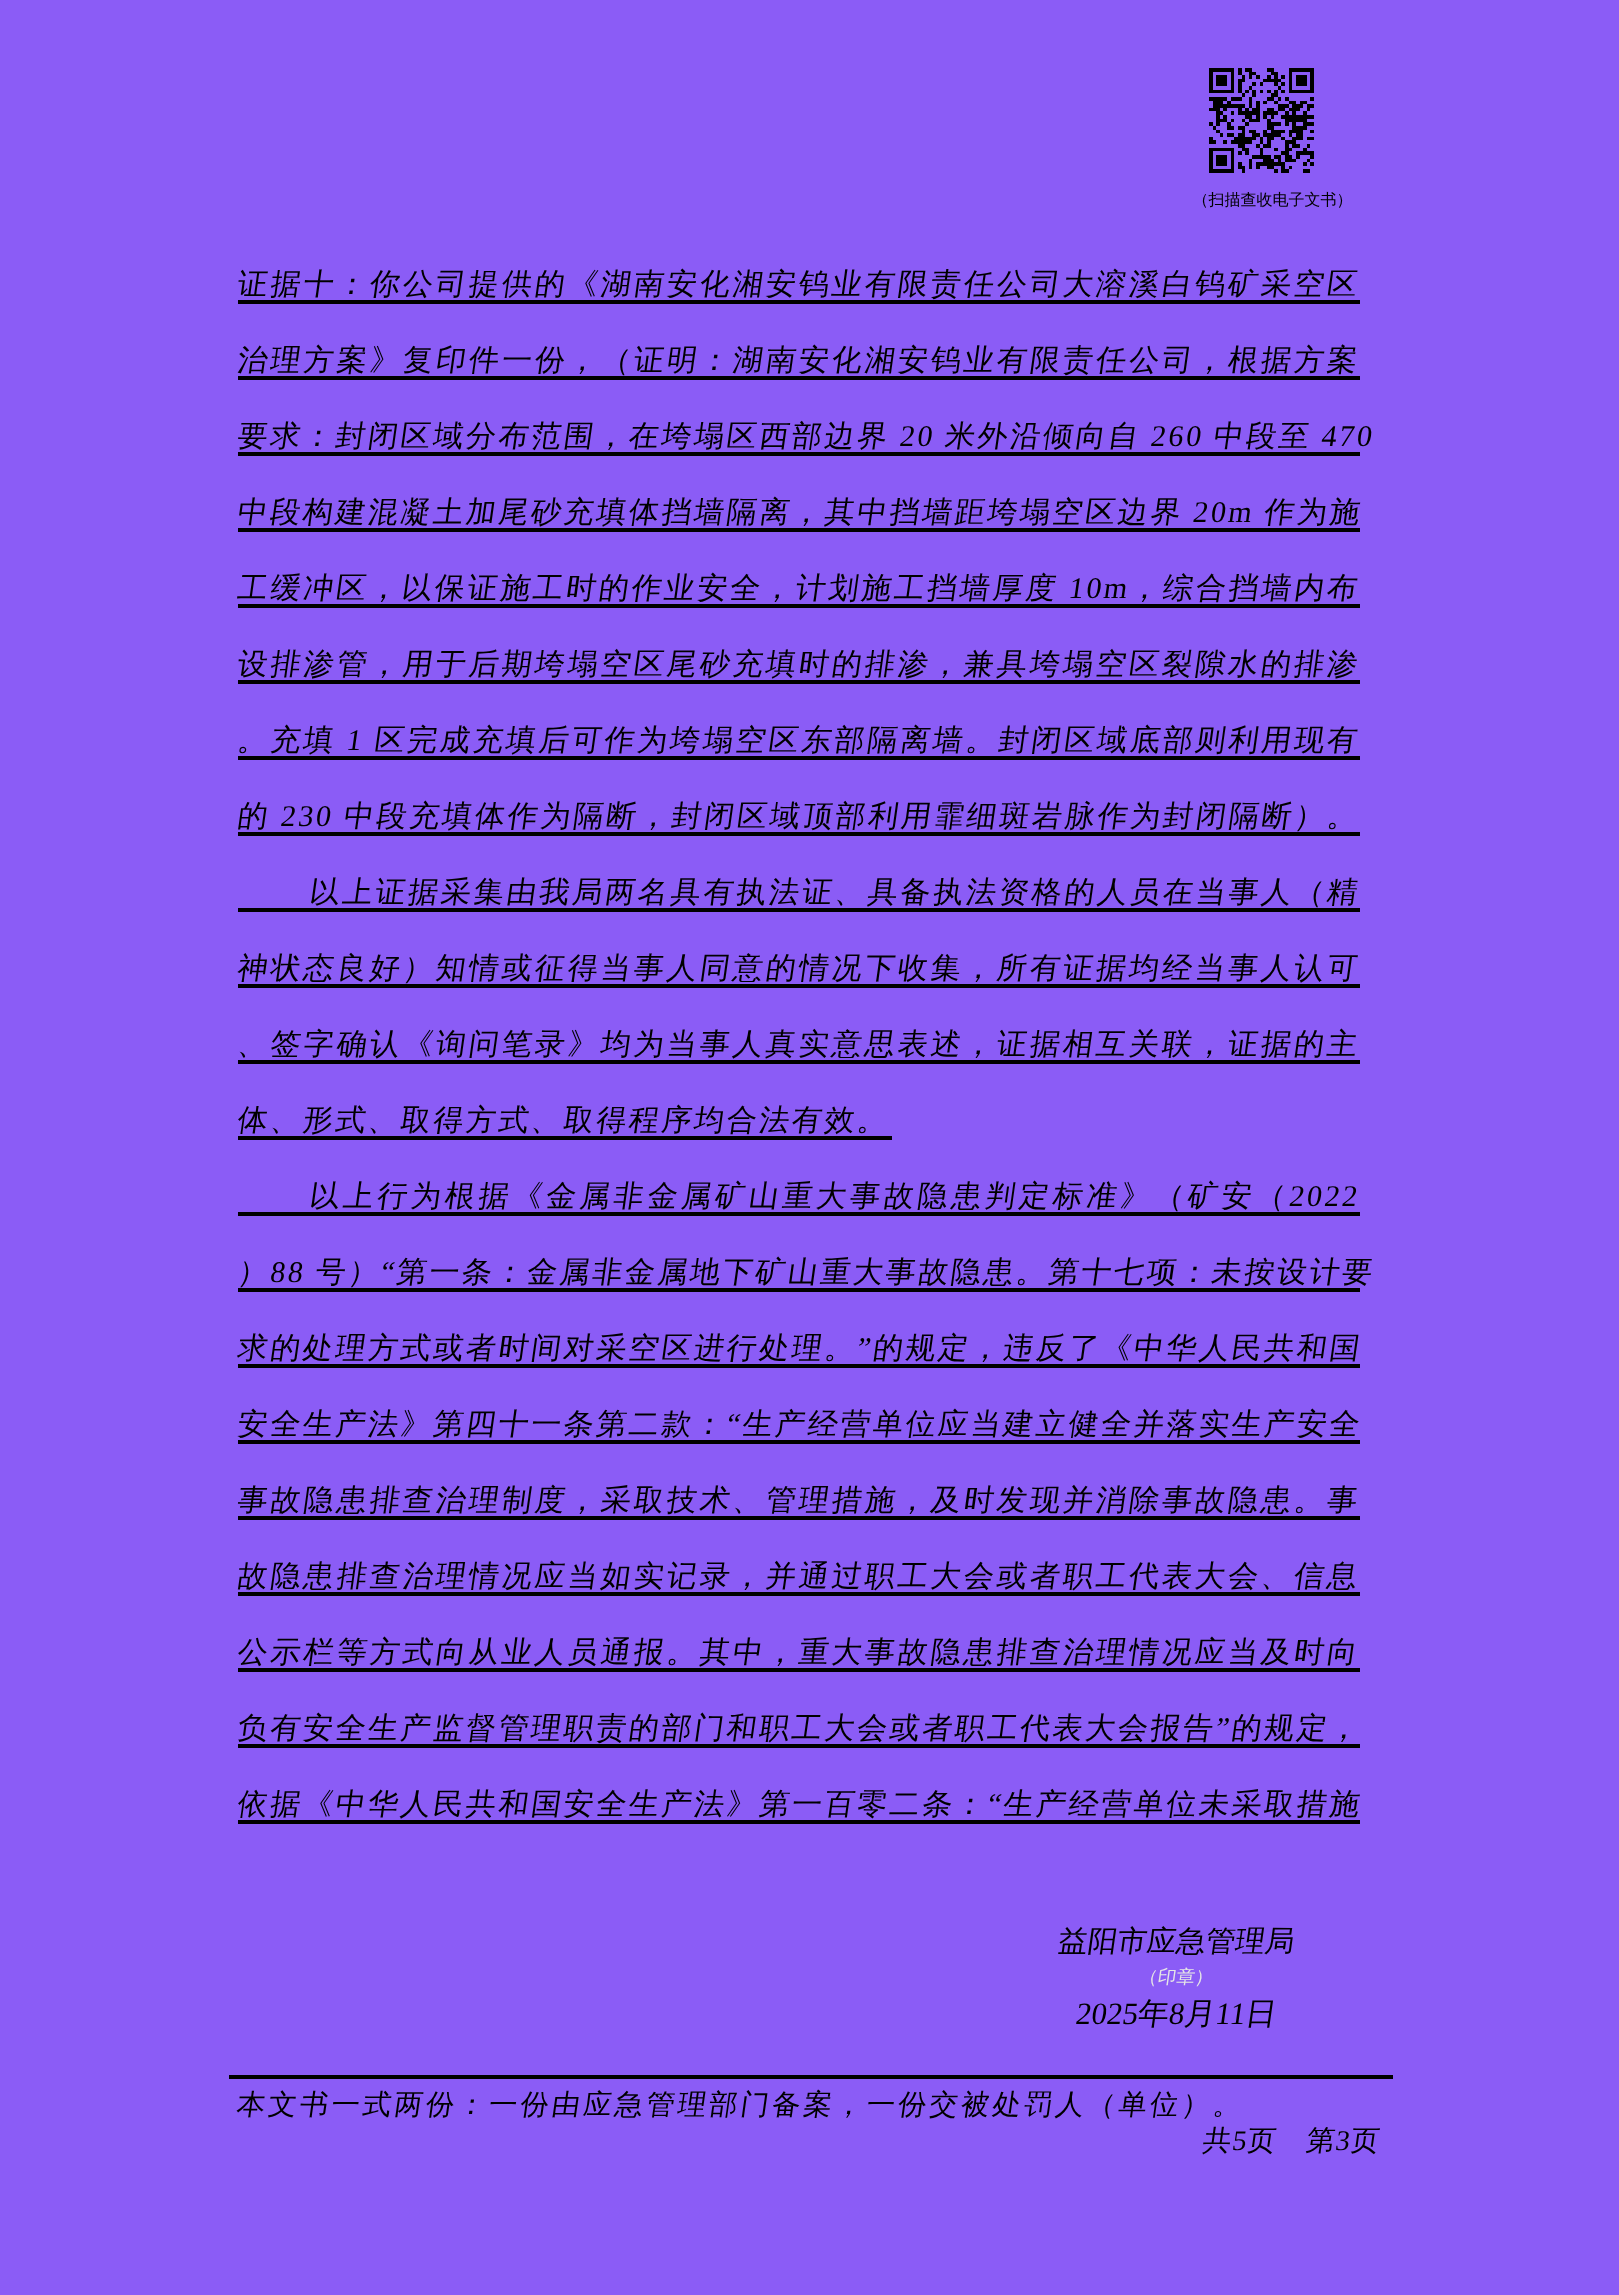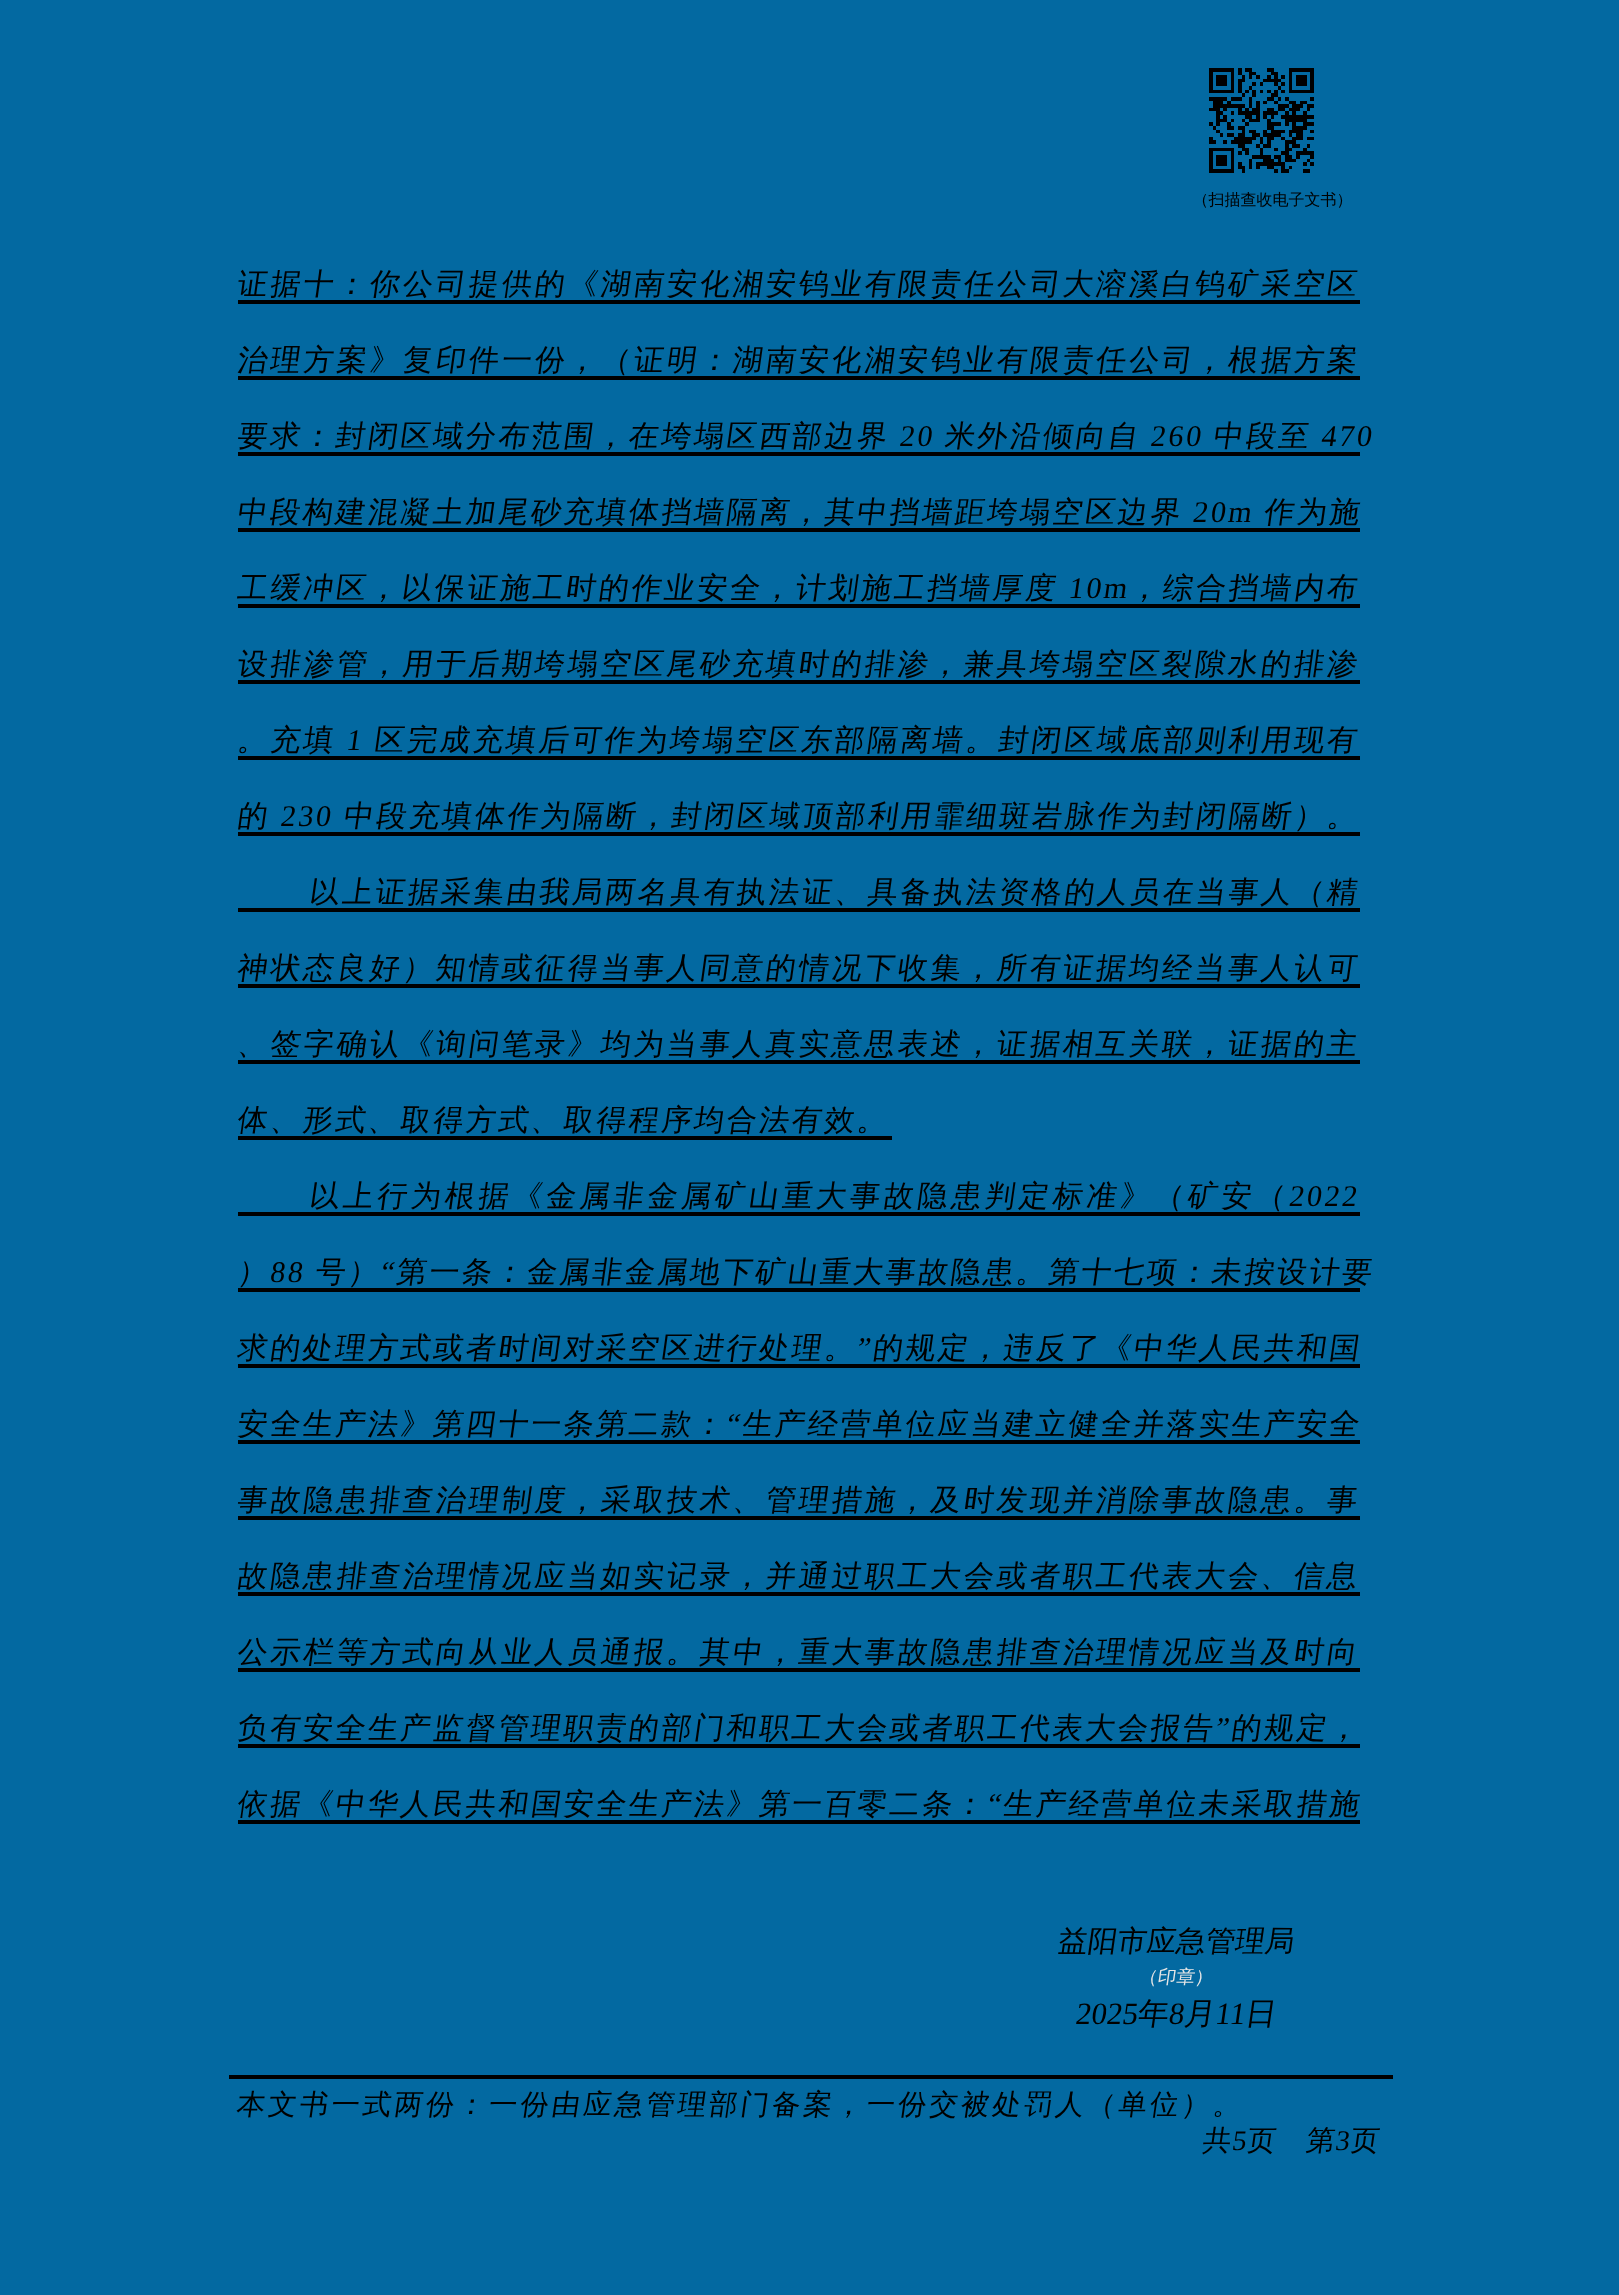--- a/index.html
+++ b/index.html
@@ -1,19 +1,19 @@
 <!DOCTYPE html>
 <html style="font-size:8.3px"><head>
 <meta charset="utf-8">
 <style>
   html,body { margin:0; padding:0; background:#ffffff; }
   .page {
     position:relative;
     width:1620px; height:2295px;
-    background:#0369a1;
+    background:#8b5cf6;
     overflow:hidden;
     font-family:"Liberation Serif","DejaVu Serif",serif;
     color:#000;
   }
   
   .qr-block { position:absolute; left:1209px; top:68px; width:105px; }
   .qr-svg { display:block; width:105px; height:105px; }
   .qr-caption {
     position:absolute; left:1187px; top:190px; width:171px;
     text-align:center; font-size:16px; line-height:1.2;

